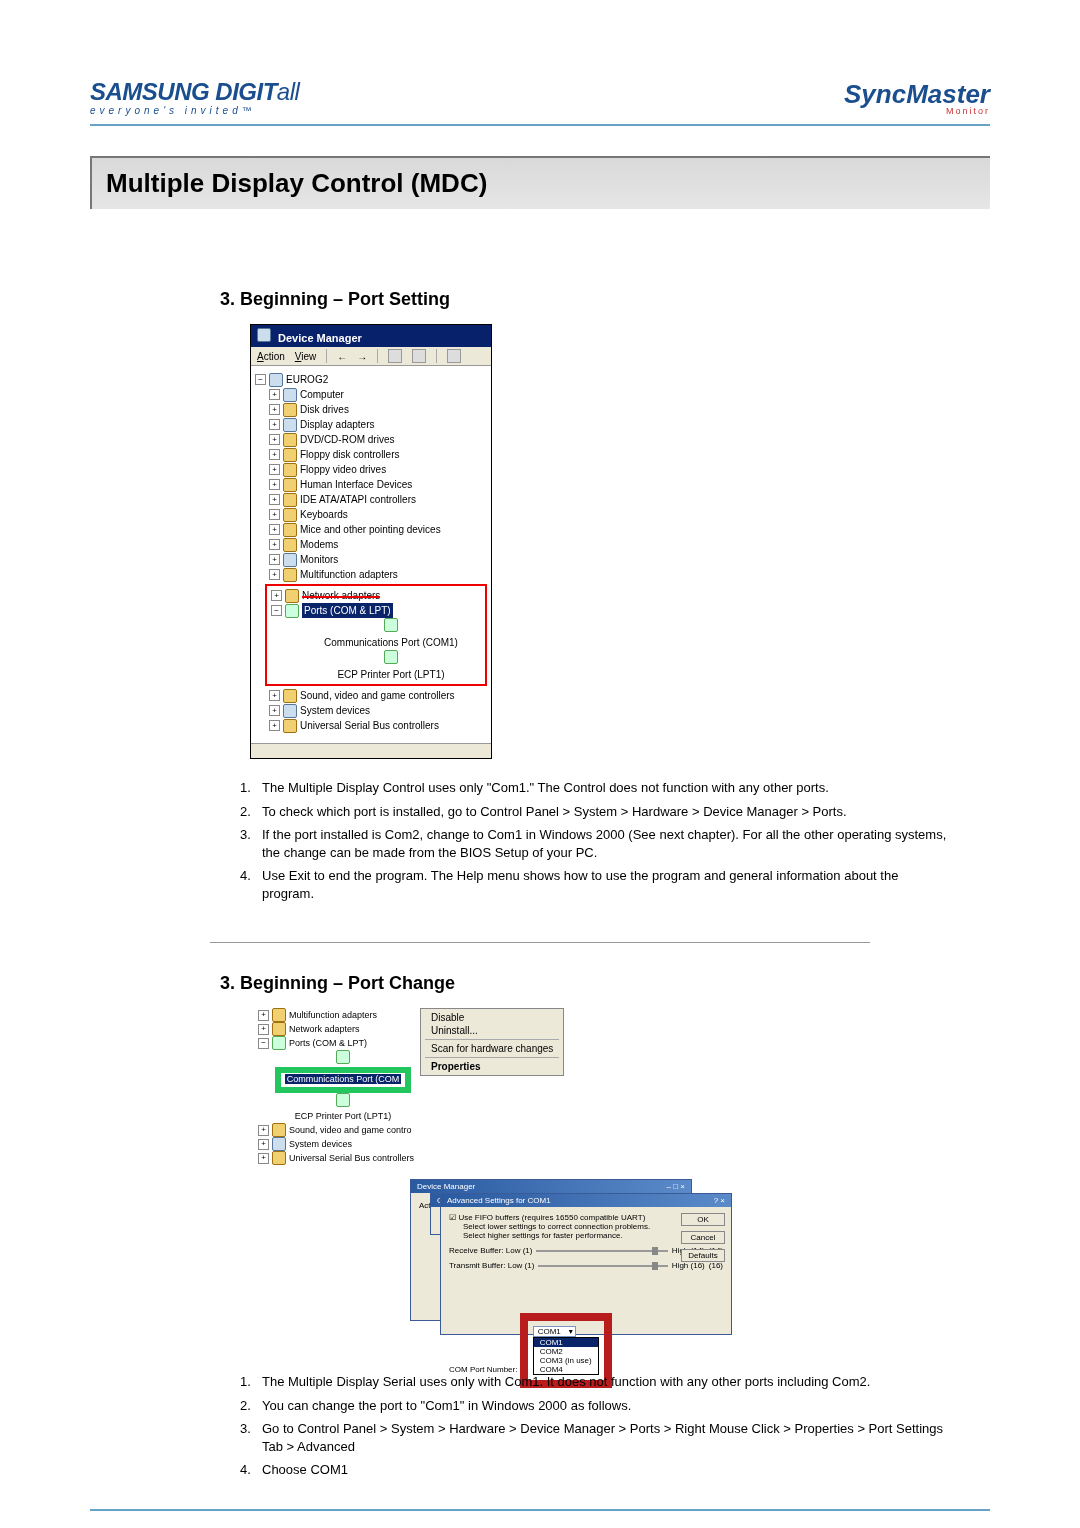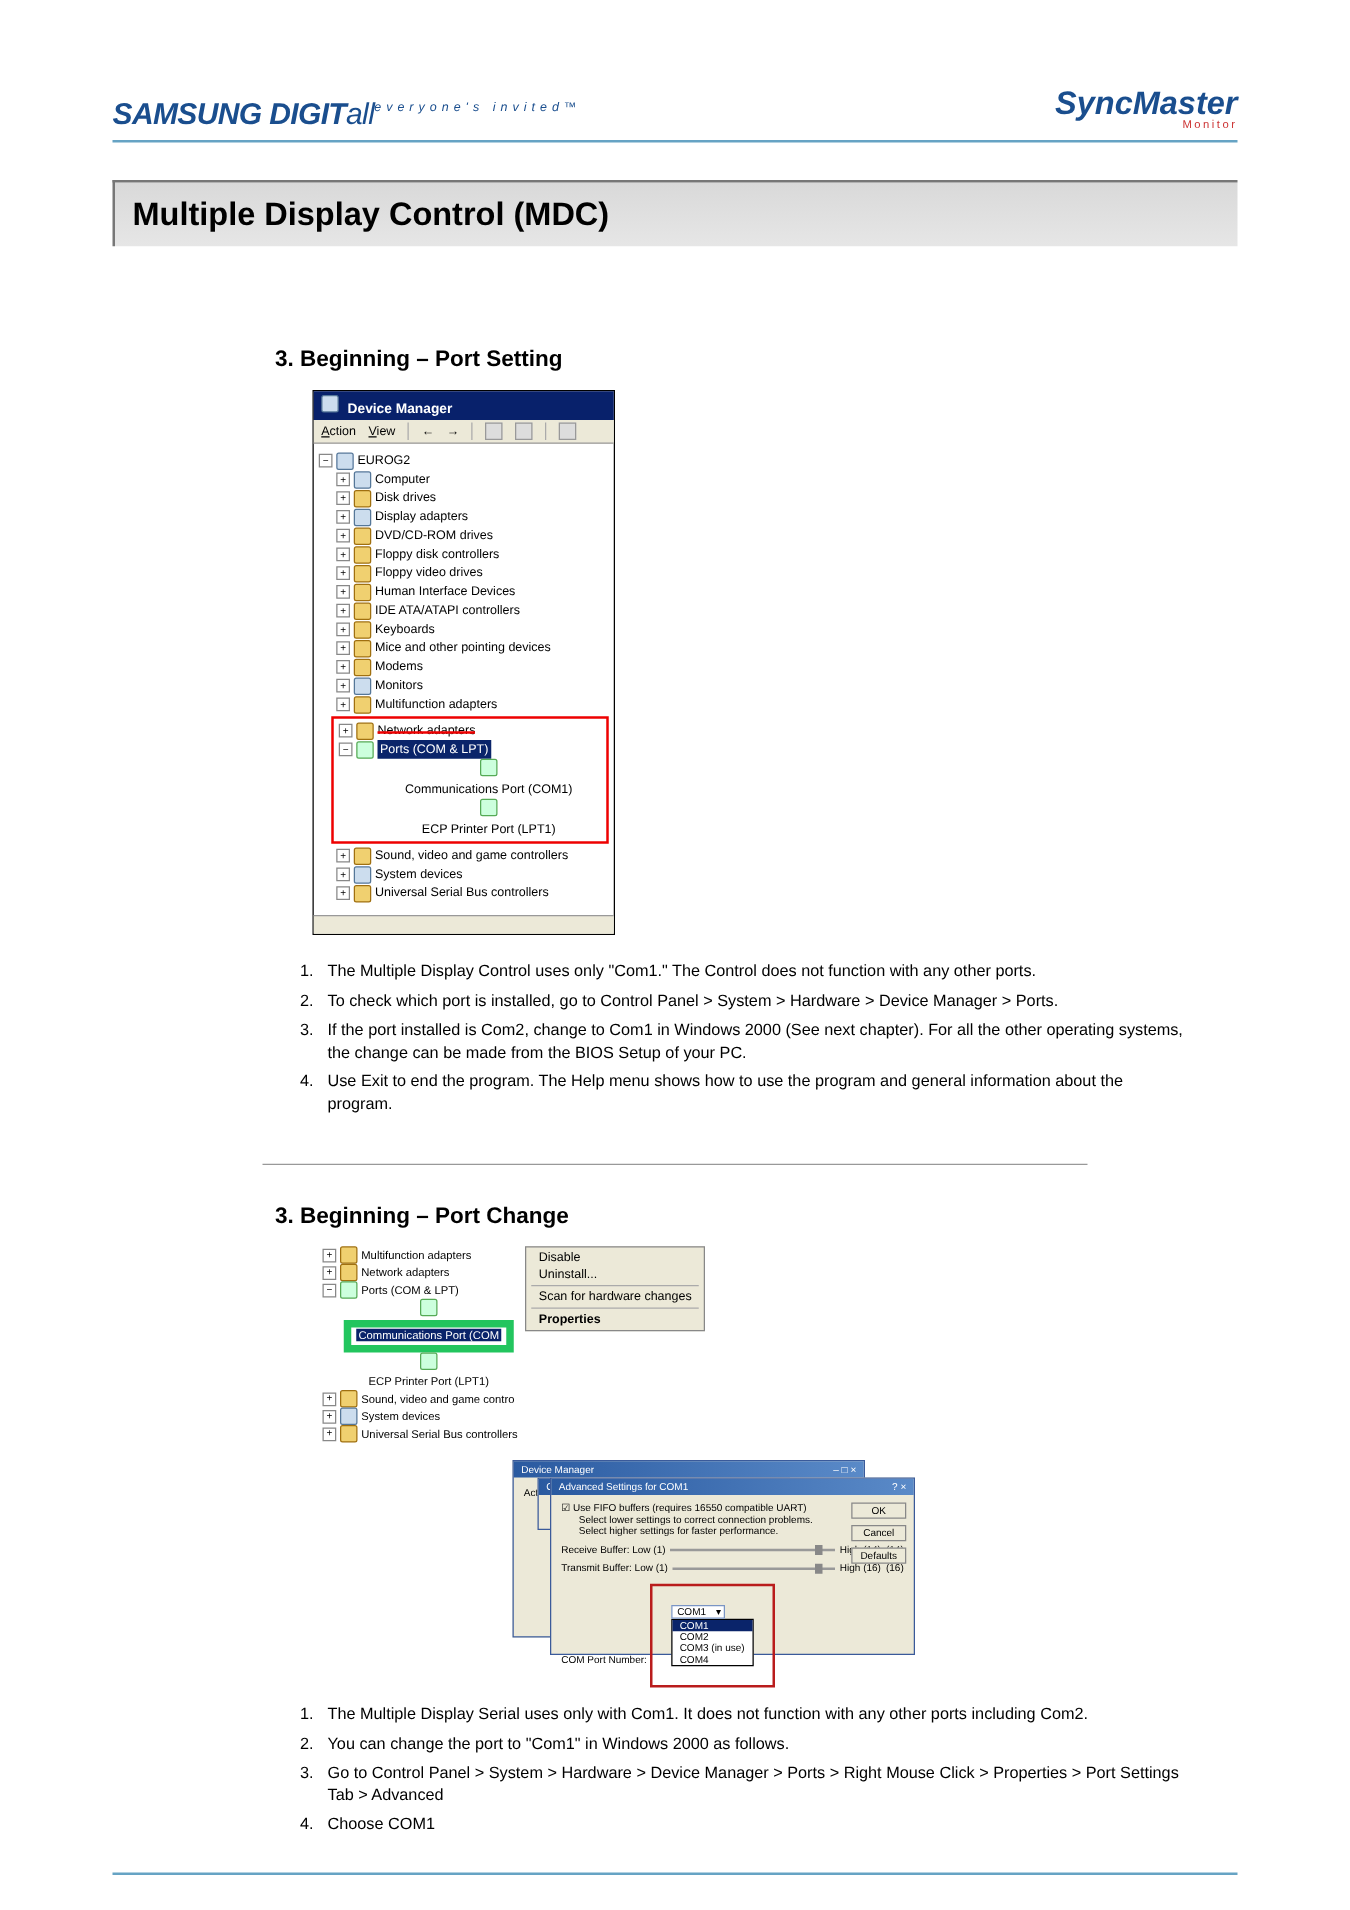--- a/index.html
+++ b/index.html
@@ -17,21 +17,21 @@
   .header-bar {
     display: flex;
     justify-content: space-between;
     align-items: flex-end;
     border-bottom: 2px solid #66a3c4;
     padding-bottom: 8px;
     margin-bottom: 30px;
   }
   .logo-left {
     display: flex;
-    flex-direction: row;
+    flex-direction: column;
     line-height: 1;
     margin-top: 40px;
   }
   .logo-samsung {
     font-size: 24px;
     font-weight: bold;
     color: #1a4e8e;
     font-style: italic;
     letter-spacing: -0.5px;
   }
@@ -257,21 +257,21 @@
   }
   .combo::after {
     content:"▾"; position:absolute; right:2px; top:0; font-size:8px;
   }
   .combo-list {
     border:1px solid #000; background:#fff; font-size:8px;
     display:inline-block; margin-top:0;
   }
   .combo-list div { padding:0 6px; }
   .combo-list .sel { background:#0a246a; color:#fff; }
-  .redbox-combo { border:2px solid #b91c1c; display:inline-block; padding:15px; }
+  .redbox-combo { border:8px solid #b91c1c; display:inline-block; padding:5px;margin-top:35px; }
   .footer-rule {
     border: none;
     border-top: 2px solid #66a3c4;
     margin-top: 30px;
   }
 </style>
 </head>
 <body>
 
 <div class="page">

